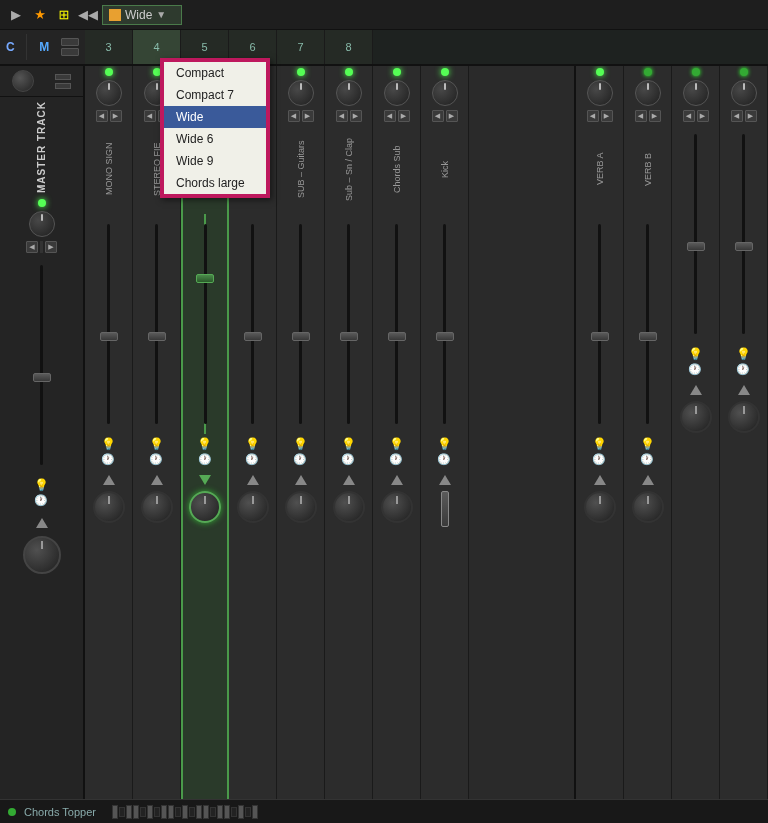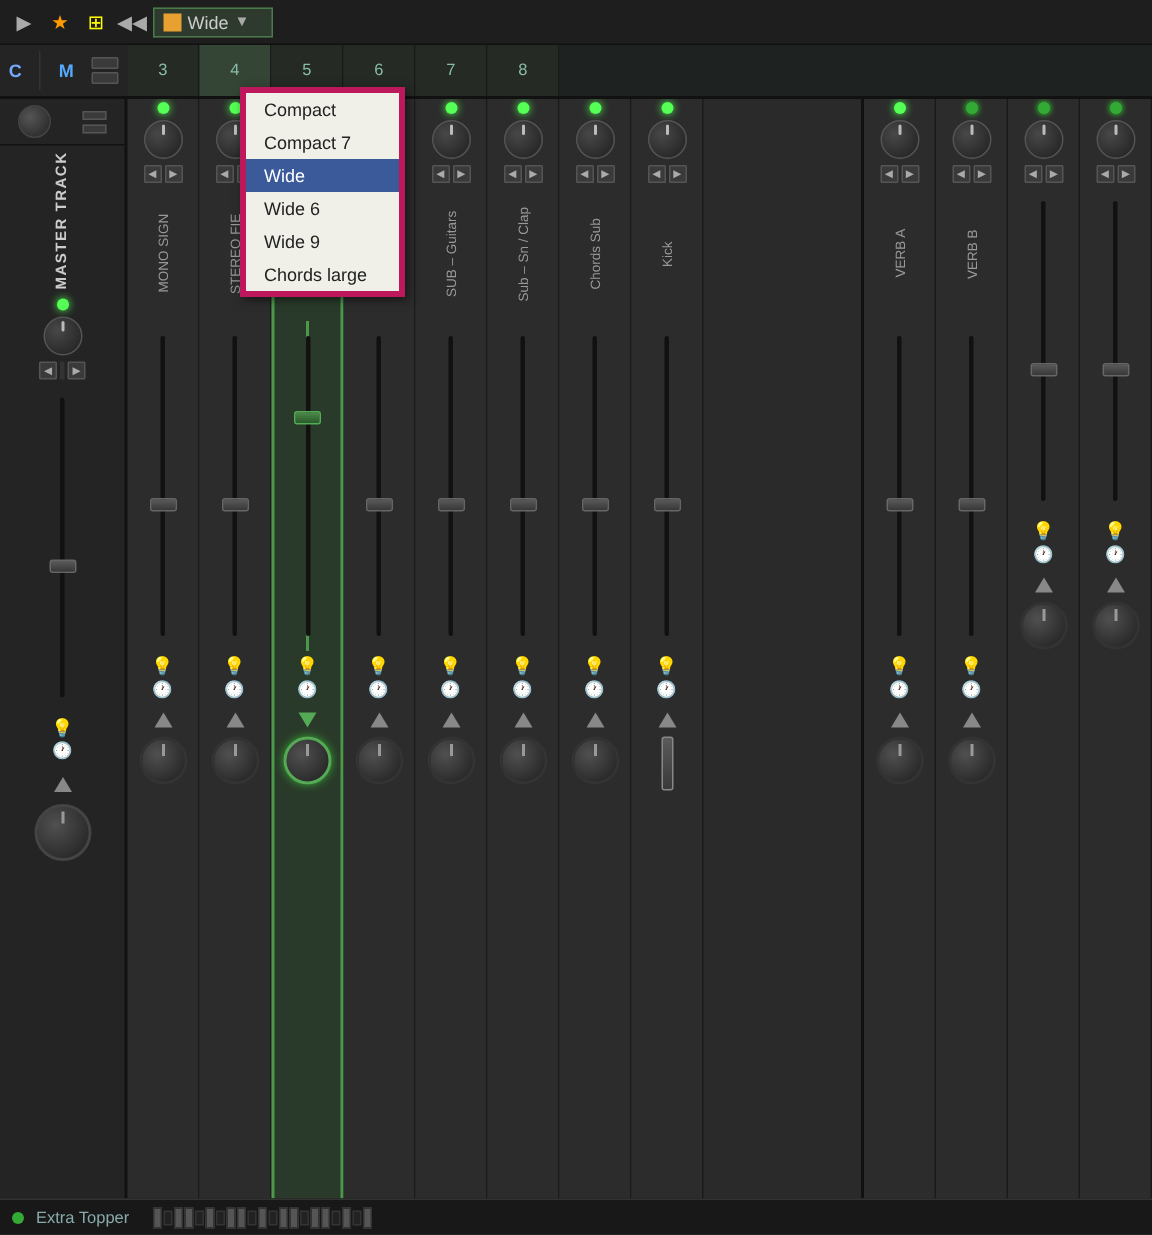--- a/index.html
+++ b/index.html
@@ -781,21 +781,21 @@
         </div>
 
       </div>
 
     </div>
 
   </div>
 
   <div id="statusbar">
     <div class="status-led"></div>
-    <span class="status-text">Extra Topper</span>
+    <span class="status-text">Chords Topper</span>
     <div style="margin-left:8px;display:flex;gap:1px;align-items:center;">
       <div class="p-key"></div>
       <div class="p-key black"></div>
       <div class="p-key"></div>
       <div class="p-key"></div>
       <div class="p-key black"></div>
       <div class="p-key"></div>
       <div class="p-key black"></div>
       <div class="p-key"></div>
       <div class="p-key"></div>

